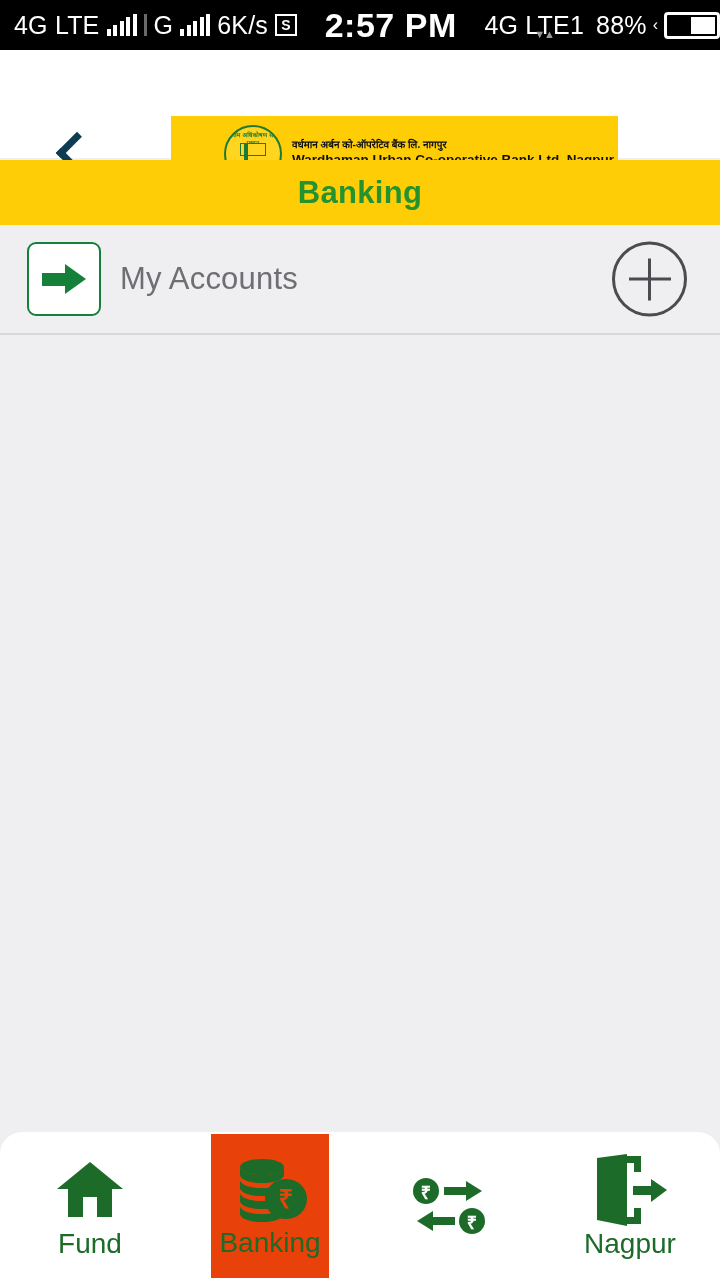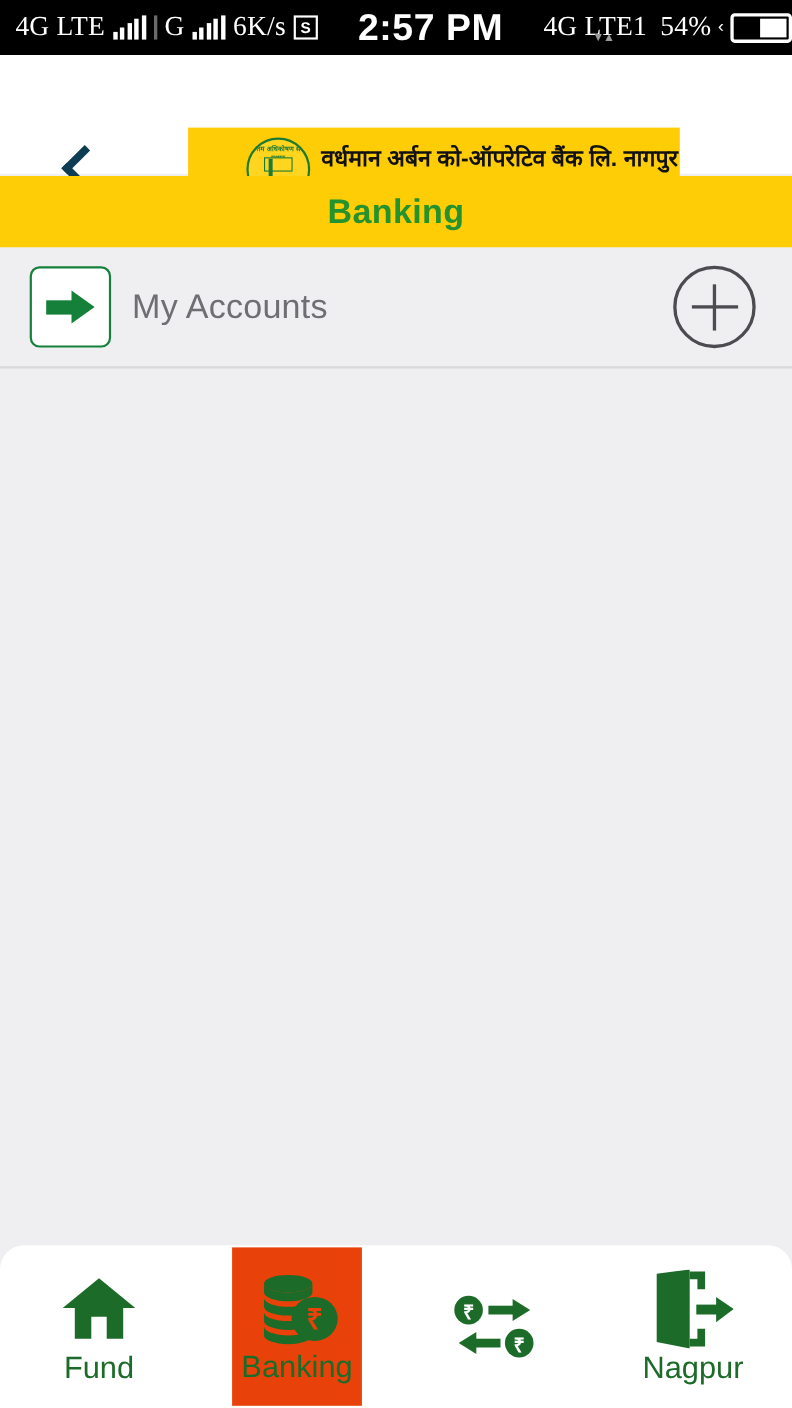--- a/index.html
+++ b/index.html
@@ -12,21 +12,21 @@
   #app { position:relative; width:720px; height:1280px; background:#efeef0; }
 
   
   .statusbar{
     position:absolute; top:0; left:0; width:720px; height:50px;
     background:#000; color:#fff; display:flex; align-items:center;
   }
   .sb-left{ display:flex; align-items:center; gap:7px; padding-left:14px; flex:0 0 auto; }
   .sb-mid{ flex:1 1 auto; display:flex; justify-content:center; align-items:center; }
   .sb-right{ display:flex; align-items:center; gap:6px; flex:0 0 auto; }
-  .sb-txt{ font-size:25px; letter-spacing:.2px; font-family:Liberation Serif, serif;text-align:center; }
+  .sb-txt{ font-size:25px; letter-spacing:.2px; font-family:Liberation Sans, sans-serif;text-align:center; }
   .sb-time{ font-size:34px; font-weight:bold; letter-spacing:.5px; }
   .bars{ display:flex; align-items:flex-end; gap:2.5px; height:22px; }
   .bars i{ display:block; width:4px; background:#fff; }
   .bars i:nth-child(1){ height:7px; }
   .bars i:nth-child(2){ height:11px; }
   .bars i:nth-child(3){ height:15px; }
   .bars i:nth-child(4){ height:19px; }
   .bars i:nth-child(5){ height:22px; }
   .bar-sep{ width:3px; height:22px; background:#6a6a6a; }
   .sicon{
@@ -78,21 +78,21 @@
     content:""; position:absolute; left:3px; top:2px;
     width:15px; height:21px;
     border-left:4px solid #1d7a33; border-bottom:4px solid #1d7a33;
     transform:skewX(-16px) rotate(-34deg); border-radius:0 0 0 2px;
   }
   .emblem .seedbox{
     position:absolute; top:16px; left:50%; transform:translateX(-50%);
     width:26px; height:13px; border:1.5px solid #1d7a33; background:#ffd520;
   }
   .logo-text{ display:flex; flex-direction:column; justify-content:center; gap:2px; }
-  .logo-hi{ font-size:21px; font-weight:bold; color:#111; line-height:1.15; white-space:nowrap; }
+  .logo-hi{ font-size:10px; font-weight:bold; color:#111; line-height:1.15; white-space:nowrap; }
   .logo-en{ font-size:13.5px; font-weight:bold; color:#111; line-height:1.15; white-space:nowrap; }
 
   
   .title-bar{
     position:absolute; top:160px; left:0; width:720px; height:65px;
     background:#ffcd06; display:flex; align-items:center; justify-content:center;
   }
   .title-bar .t{ font-size:31px; color:#23922f; font-weight:bold; letter-spacing:.3px; }
 
   
@@ -175,21 +175,21 @@
       <span class="sicon">S</span>
     </div>
     <div class="sb-mid">
       <span class="sb-time">2:57 PM</span>
     </div>
     <div class="sb-right">
       <span class="sb-txt">4G LTE1</span>
       <span class="dataarrows">
           <span>▼▲</span>
         </span>
-      <span class="sb-txt">54%</span>
+      <span class="sb-txt">88%</span>
       <span class="batt-tip">‹</span>
       <span class="battery">
           <i></i>
         </span>
     </div>
   </div>
 
   <div class="logo-header">
     <div class="back-btn">
       <span class="chev"></span>

